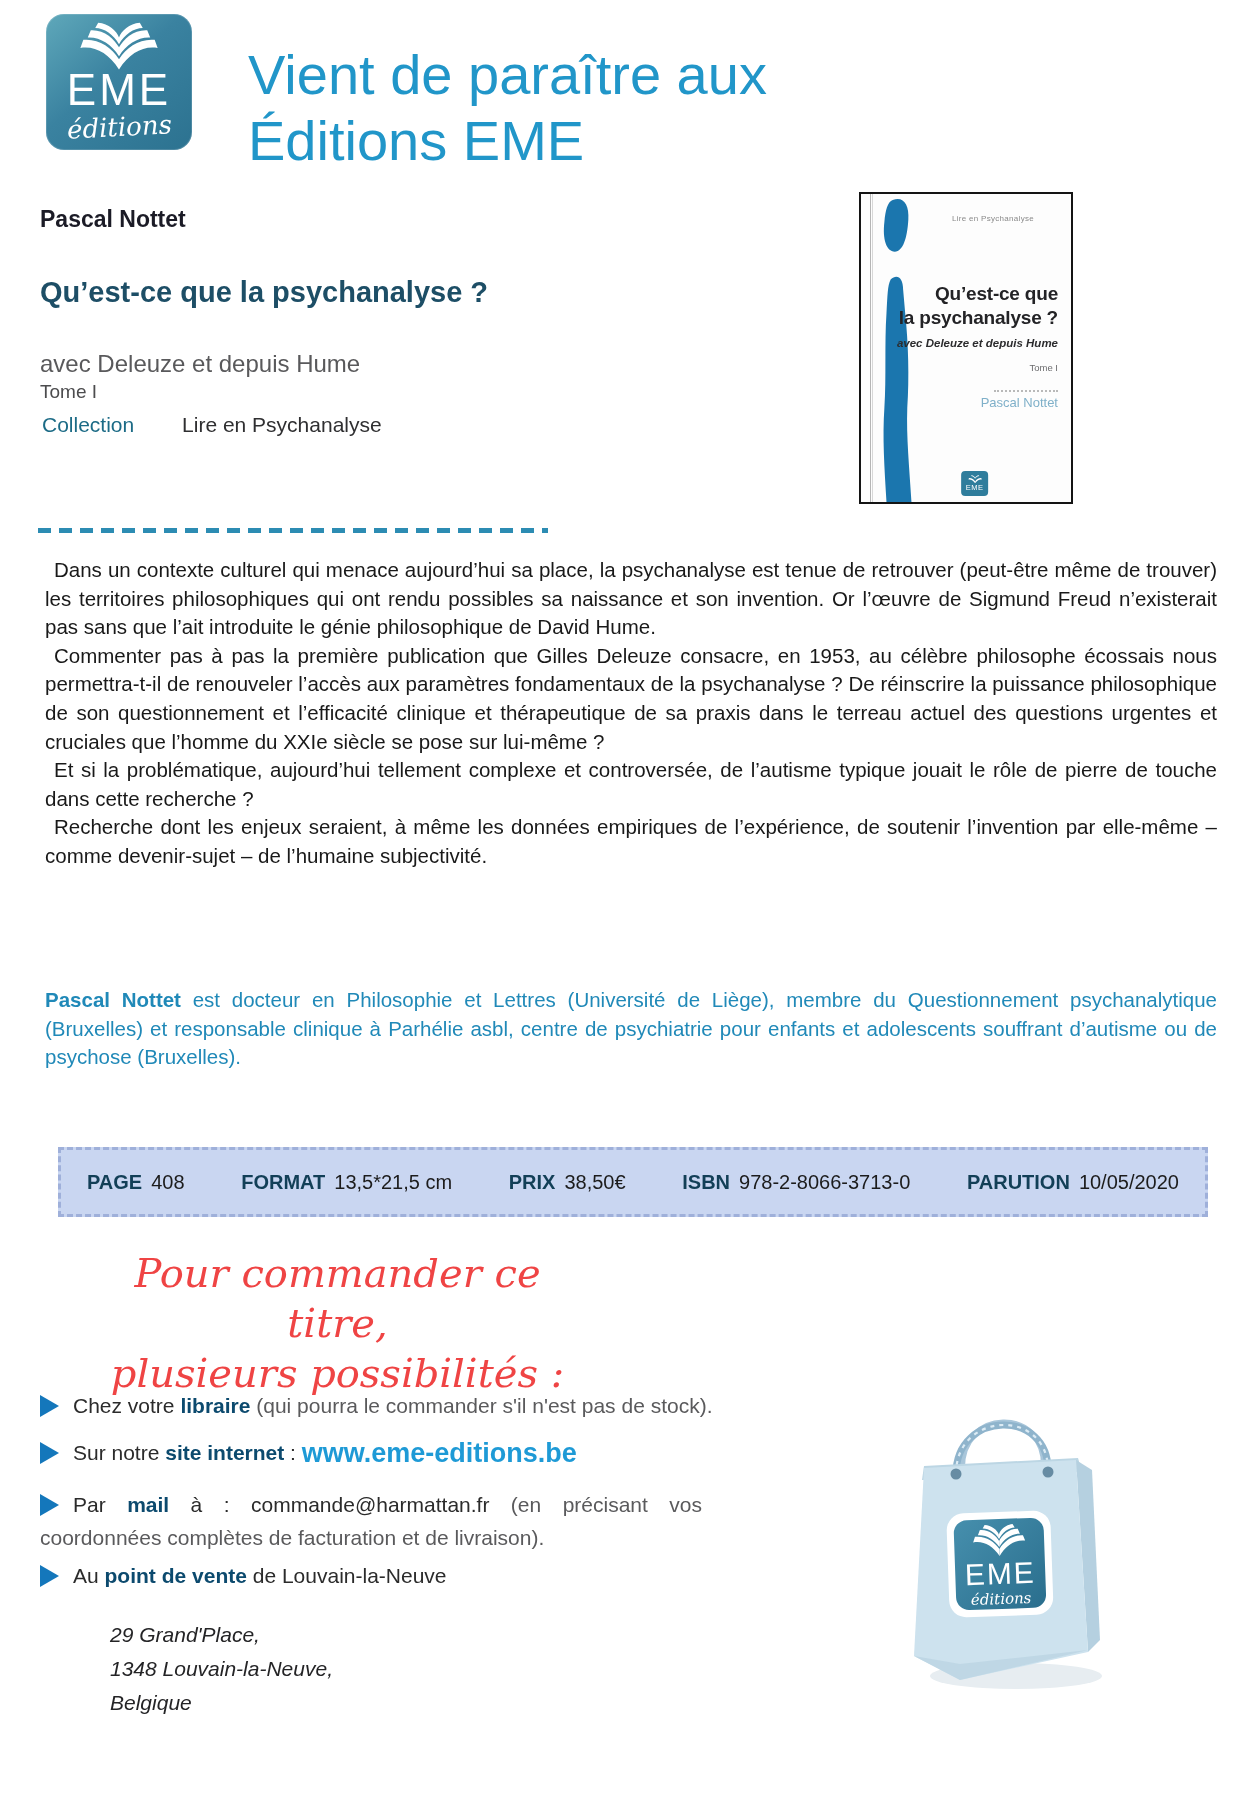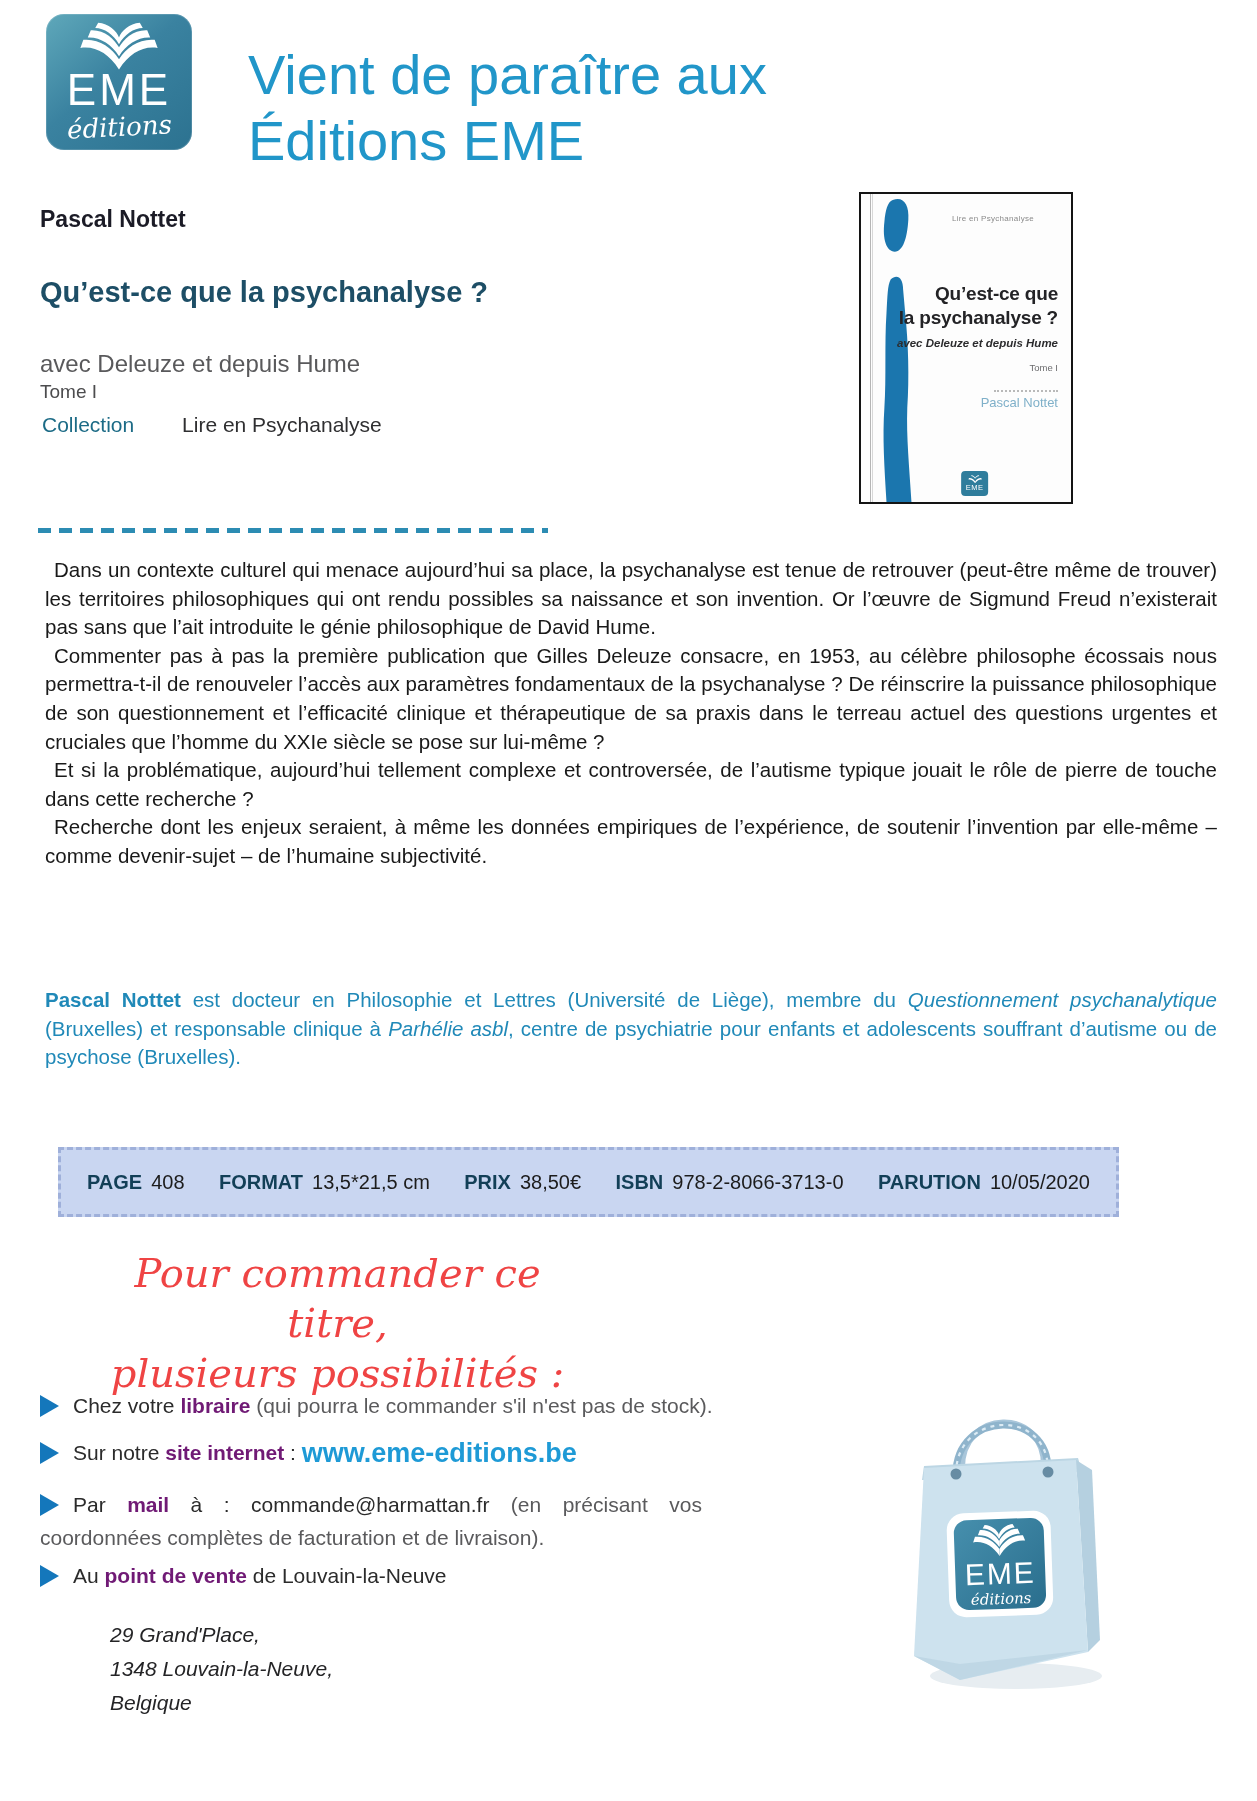--- a/index.html
+++ b/index.html
@@ -48,37 +48,37 @@
 
   
   .description { position:absolute; left:45px; top:556px; width:1172px;
     font-size:20.5px; line-height:28.6px; color:#191919; text-align:justify; }
   .description p { text-indent:9px; }
 
   
   .bio { position:absolute; left:45px; top:986px; width:1172px;
     font-size:20.5px; line-height:28.6px; color:#2089b8; text-align:justify; }
   .bio .b { font-weight:bold; }
-  .bio .i { font-style:italic; }
-
-  
-  .specs-bar { position:absolute; left:58px; top:1147px; width:1061px; height:70px;
+  .bio .i { }
+
+  
+  .specs-bar { position:absolute; left:58px; top:1147px; width:1150px; height:70px;
     background:#c9d6f1; border:3px dashed #9fb0da;
     display:flex; align-items:center; justify-content:space-between; padding:0 26px; }
   .spec { white-space:nowrap; }
   .spec-label { font-weight:bold; color:#123f57; font-size:20px; }
   .spec-value { color:#1c1c1c; font-size:20px; margin-left:9px; }
 
   
   .order-heading { position:absolute; left:95px; top:1248px; width:485px; text-align:center;
     font-family:"DejaVu Serif", serif; font-style:italic; font-size:40px; line-height:1.25; color:#ef4444; }
   .bullet-row { position:absolute; left:40px; font-size:21px; color:#2b2b2b; }
   .tri { display:inline-block; width:0; height:0; vertical-align:-4px;
     border-left:19px solid #1477bb; border-top:11px solid transparent; border-bottom:11px solid transparent; margin-right:14px; }
-  .bullet-row .b { font-weight:bold; color:#701a75; }
+  .bullet-row .b { font-weight:bold; color:#0c4a6e; }
   .bullet-row .muted { color:#5a5a5c; }
   .bullet-1 { top:1394px; }
   .bullet-2 { top:1438px; }
   .bullet-2 .weblink { font-size:27px; font-weight:bold; color:#1e9ad6; vertical-align:-2px; }
   .bullet-3 { top:1488px; width:662px; text-align:justify; line-height:33px; }
   .bullet-4 { top:1564px; }
   .address { position:absolute; left:110px; top:1618px; font-size:21px; font-style:italic; color:#242426; line-height:34px; }
 
   
   .bag { position:absolute; left:898px; top:1368px; width:208px; height:330px; }

